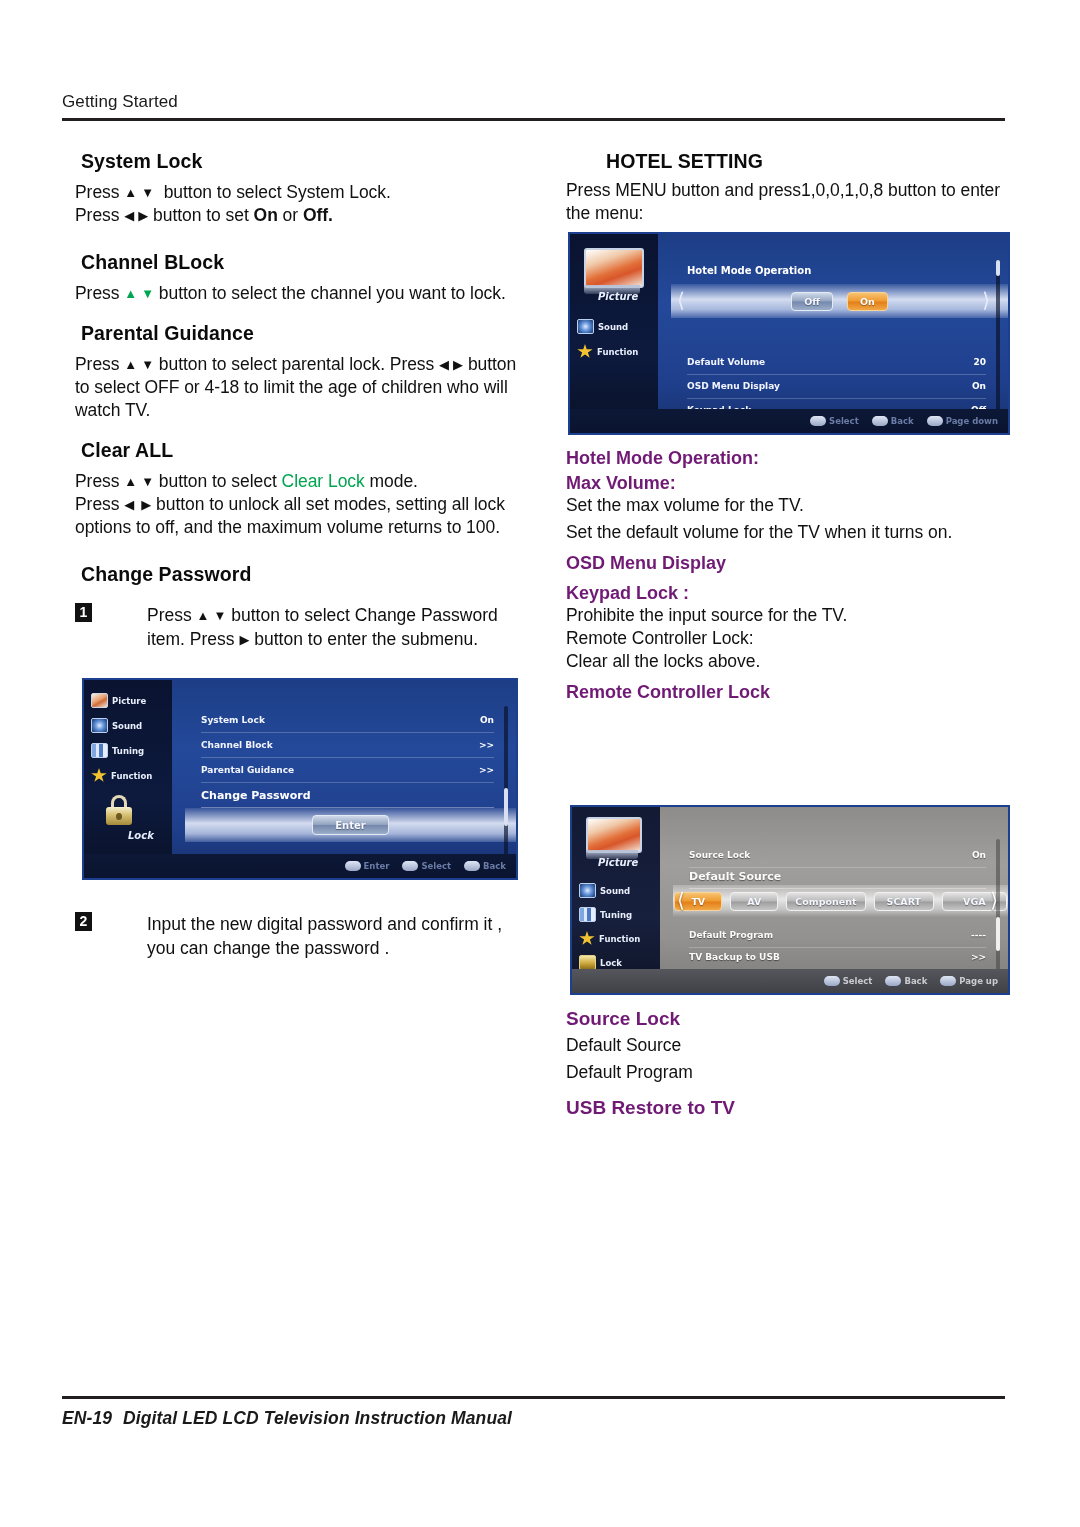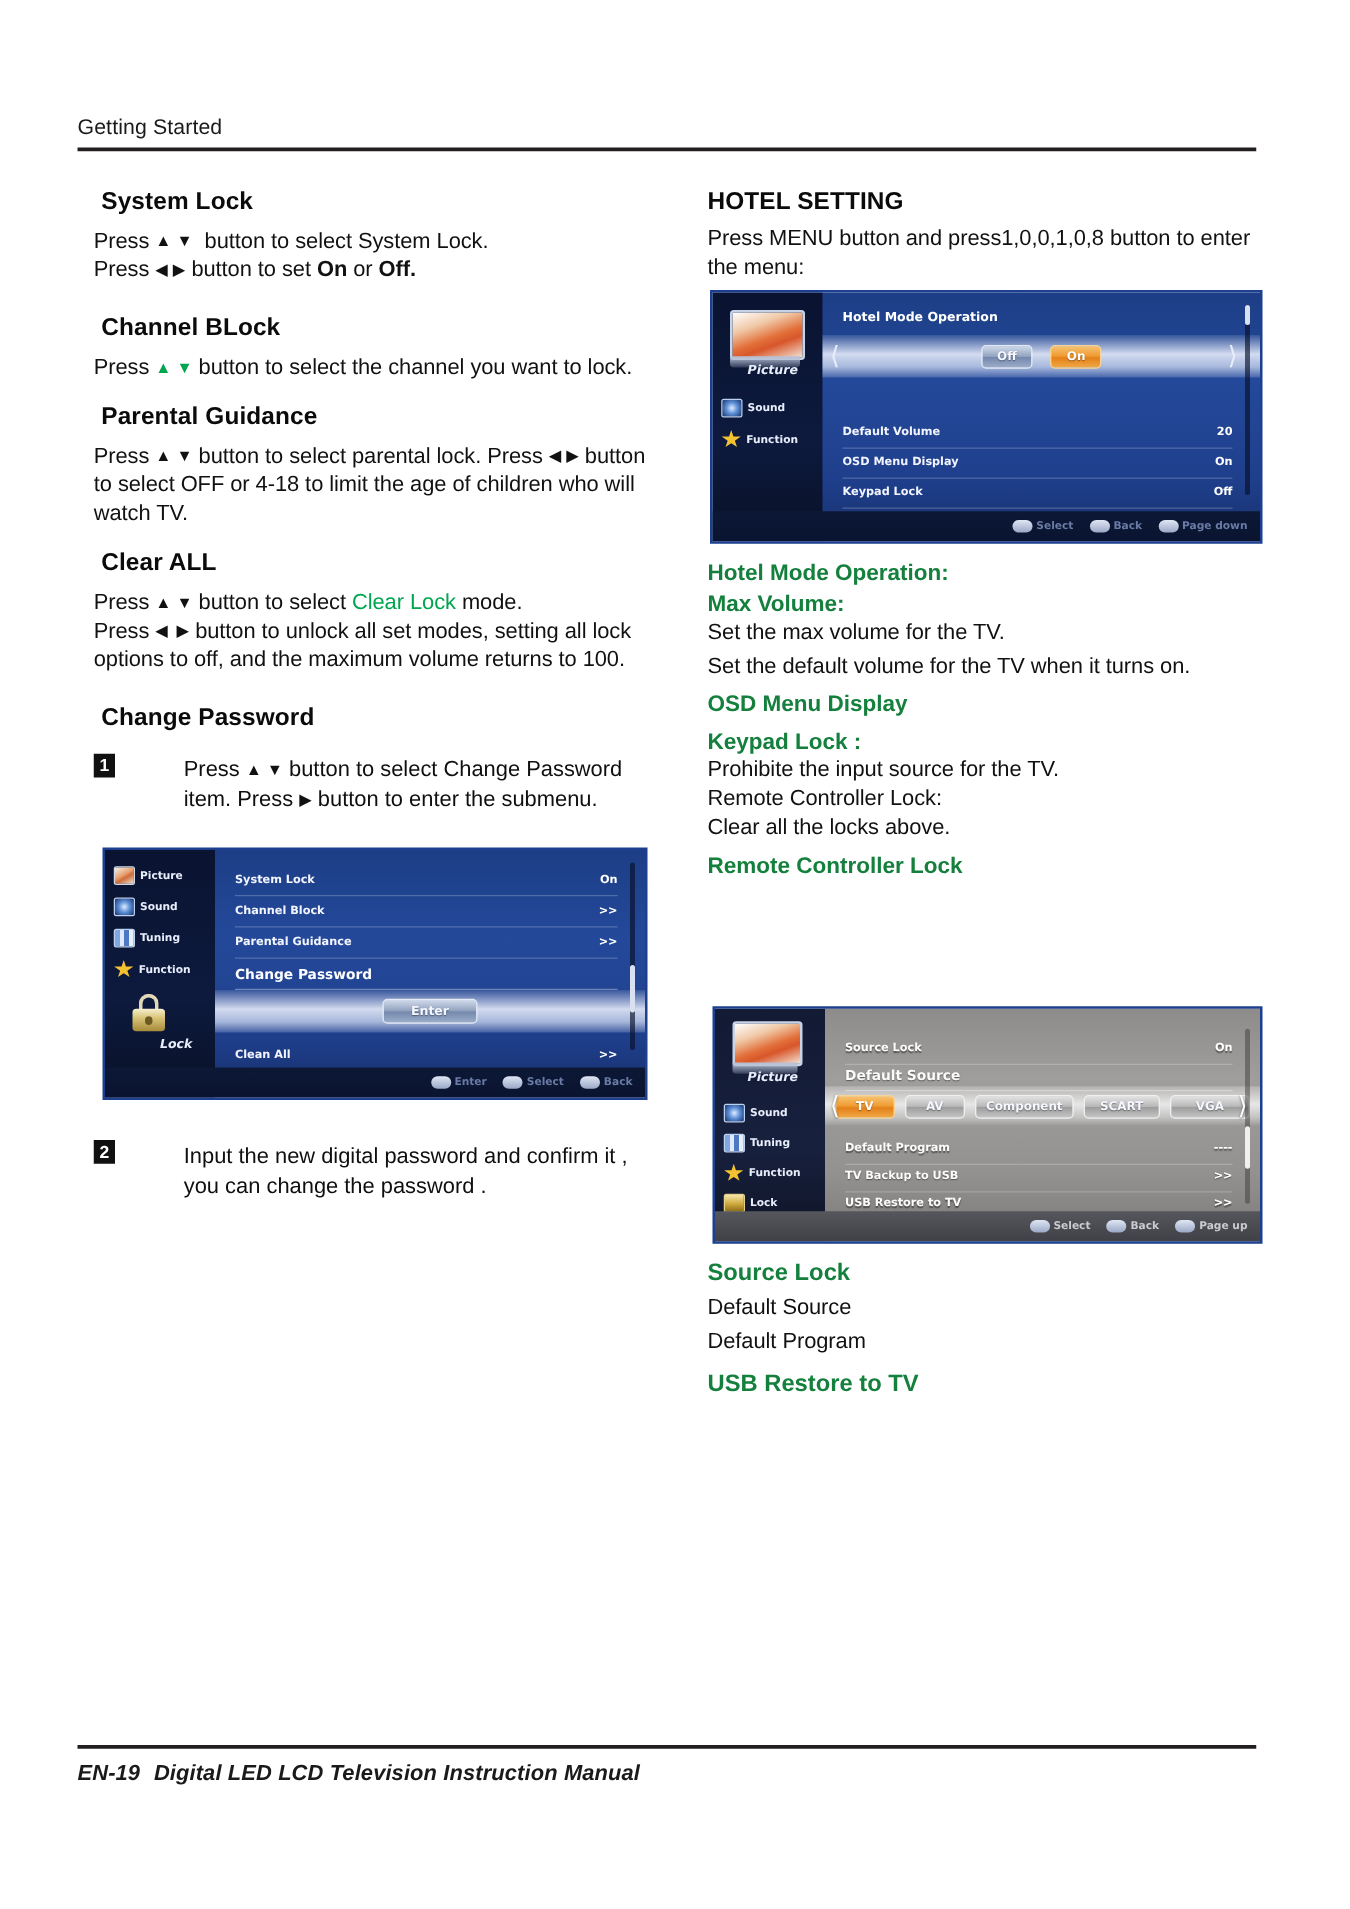--- a/index.html
+++ b/index.html
@@ -68,21 +68,21 @@
     margin: 0 0 8px 0;
     letter-spacing: .1px;
     color: #0b0b0b;
   }
   h2.sec.indent { margin-left: 6px; }
   h2.sub {
     font-size: 18px;
     font-weight: bold;
     margin: 0;
     letter-spacing: 0px;
-    color: #15803d;
+    color: #701a75;
   }
   p.body {
     font-size: 17.5px;
     line-height: 23px;
     margin: 0;
     letter-spacing: -.05px;
     color: #111;
   }
   .gap-lg { height: 24px; }
   .gap-md { height: 17px; }
@@ -209,21 +209,21 @@
     border-radius: 3px;
   }
   .rail-picture-stand {
     position: absolute;
     width: 56px; height: 9px;
     background: linear-gradient(180deg,#b9c3d8 0%, rgba(160,170,190,.25) 100%);
     border-radius: 0 0 3px 3px;
   }
 
   
-  .pane { position: absolute; top: 0; bottom: 0; right: 0; }
+  .pane { position: absolute; top: 16px; bottom: 0; right: 0; margin-left: 13px; }
   .row {
     position: absolute;
     left: 0; right: 0;
     height: 24px;
     display: flex;
     align-items: center;
     color: #f2f5ff;
     font-size: 9px;
     font-weight: bold;
     border-bottom: 1px solid rgba(255,255,255,.22);
@@ -486,21 +486,21 @@
     </div>
   </div>
 </div>
 
 <div class="step-row" style="position:absolute;left:75px;top:912px;width:452px;">
   <span class="step">2</span>
   <span class="step-body">Input the new digital password and confirm it , you can change the password .</span>
 </div>
 
 <div class="col col-right">
-  <h2 class="sec" style="margin-bottom:6px;">HOTEL SETTING</h2>
+  <h2 class="sec" style="margin-bottom:6px;margin-left:40px;">HOTEL SETTING</h2>
   <p class="body">Press MENU button and press1,0,0,1,0,8 button to enter the menu:</p>
 </div>
 
 <div class="osd osd-blue" style="position:absolute;left:568px;top:232px;width:442px;height:203px;">
   <div class="osd-inner">
     <div class="rail">
       <div class="rail-picture-big" style="left:14px;top:14px;"></div>
       <div class="rail-picture-stand" style="left:14px;top:51px;"></div>
       <div class="rail-item" style="top:57px;left:28px;font-style:italic;font-size:10px;">
         <span>Picture</span>

